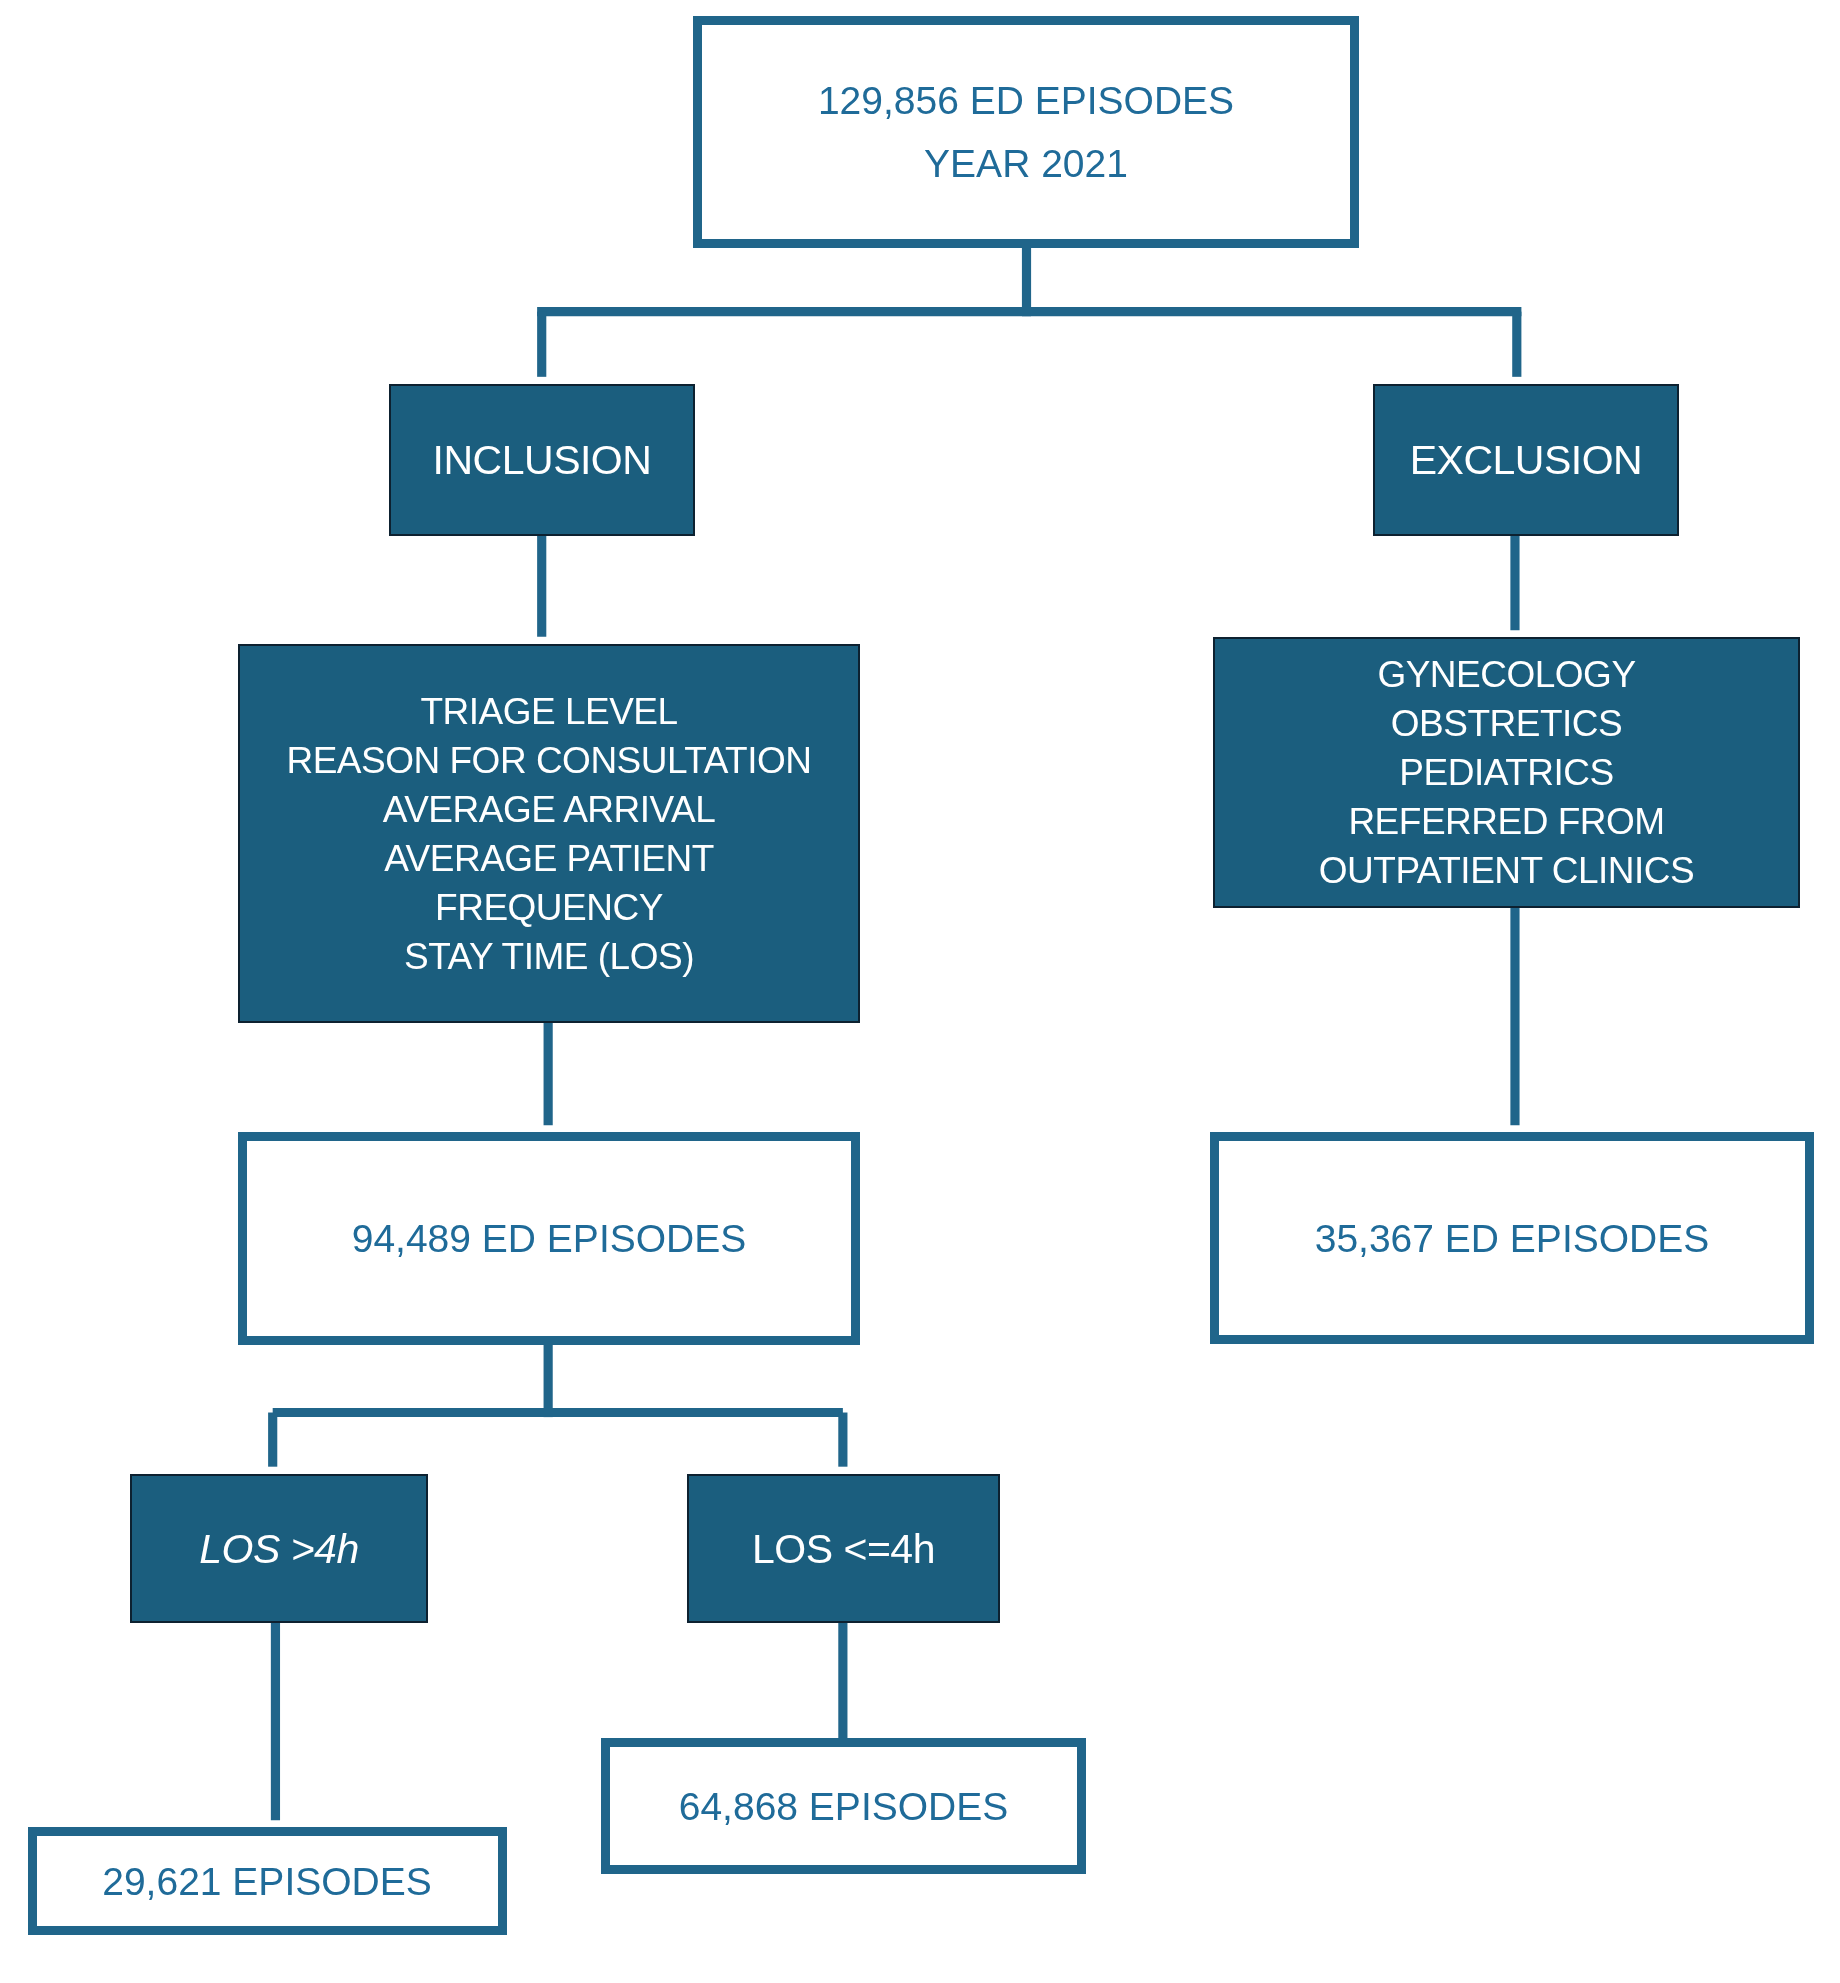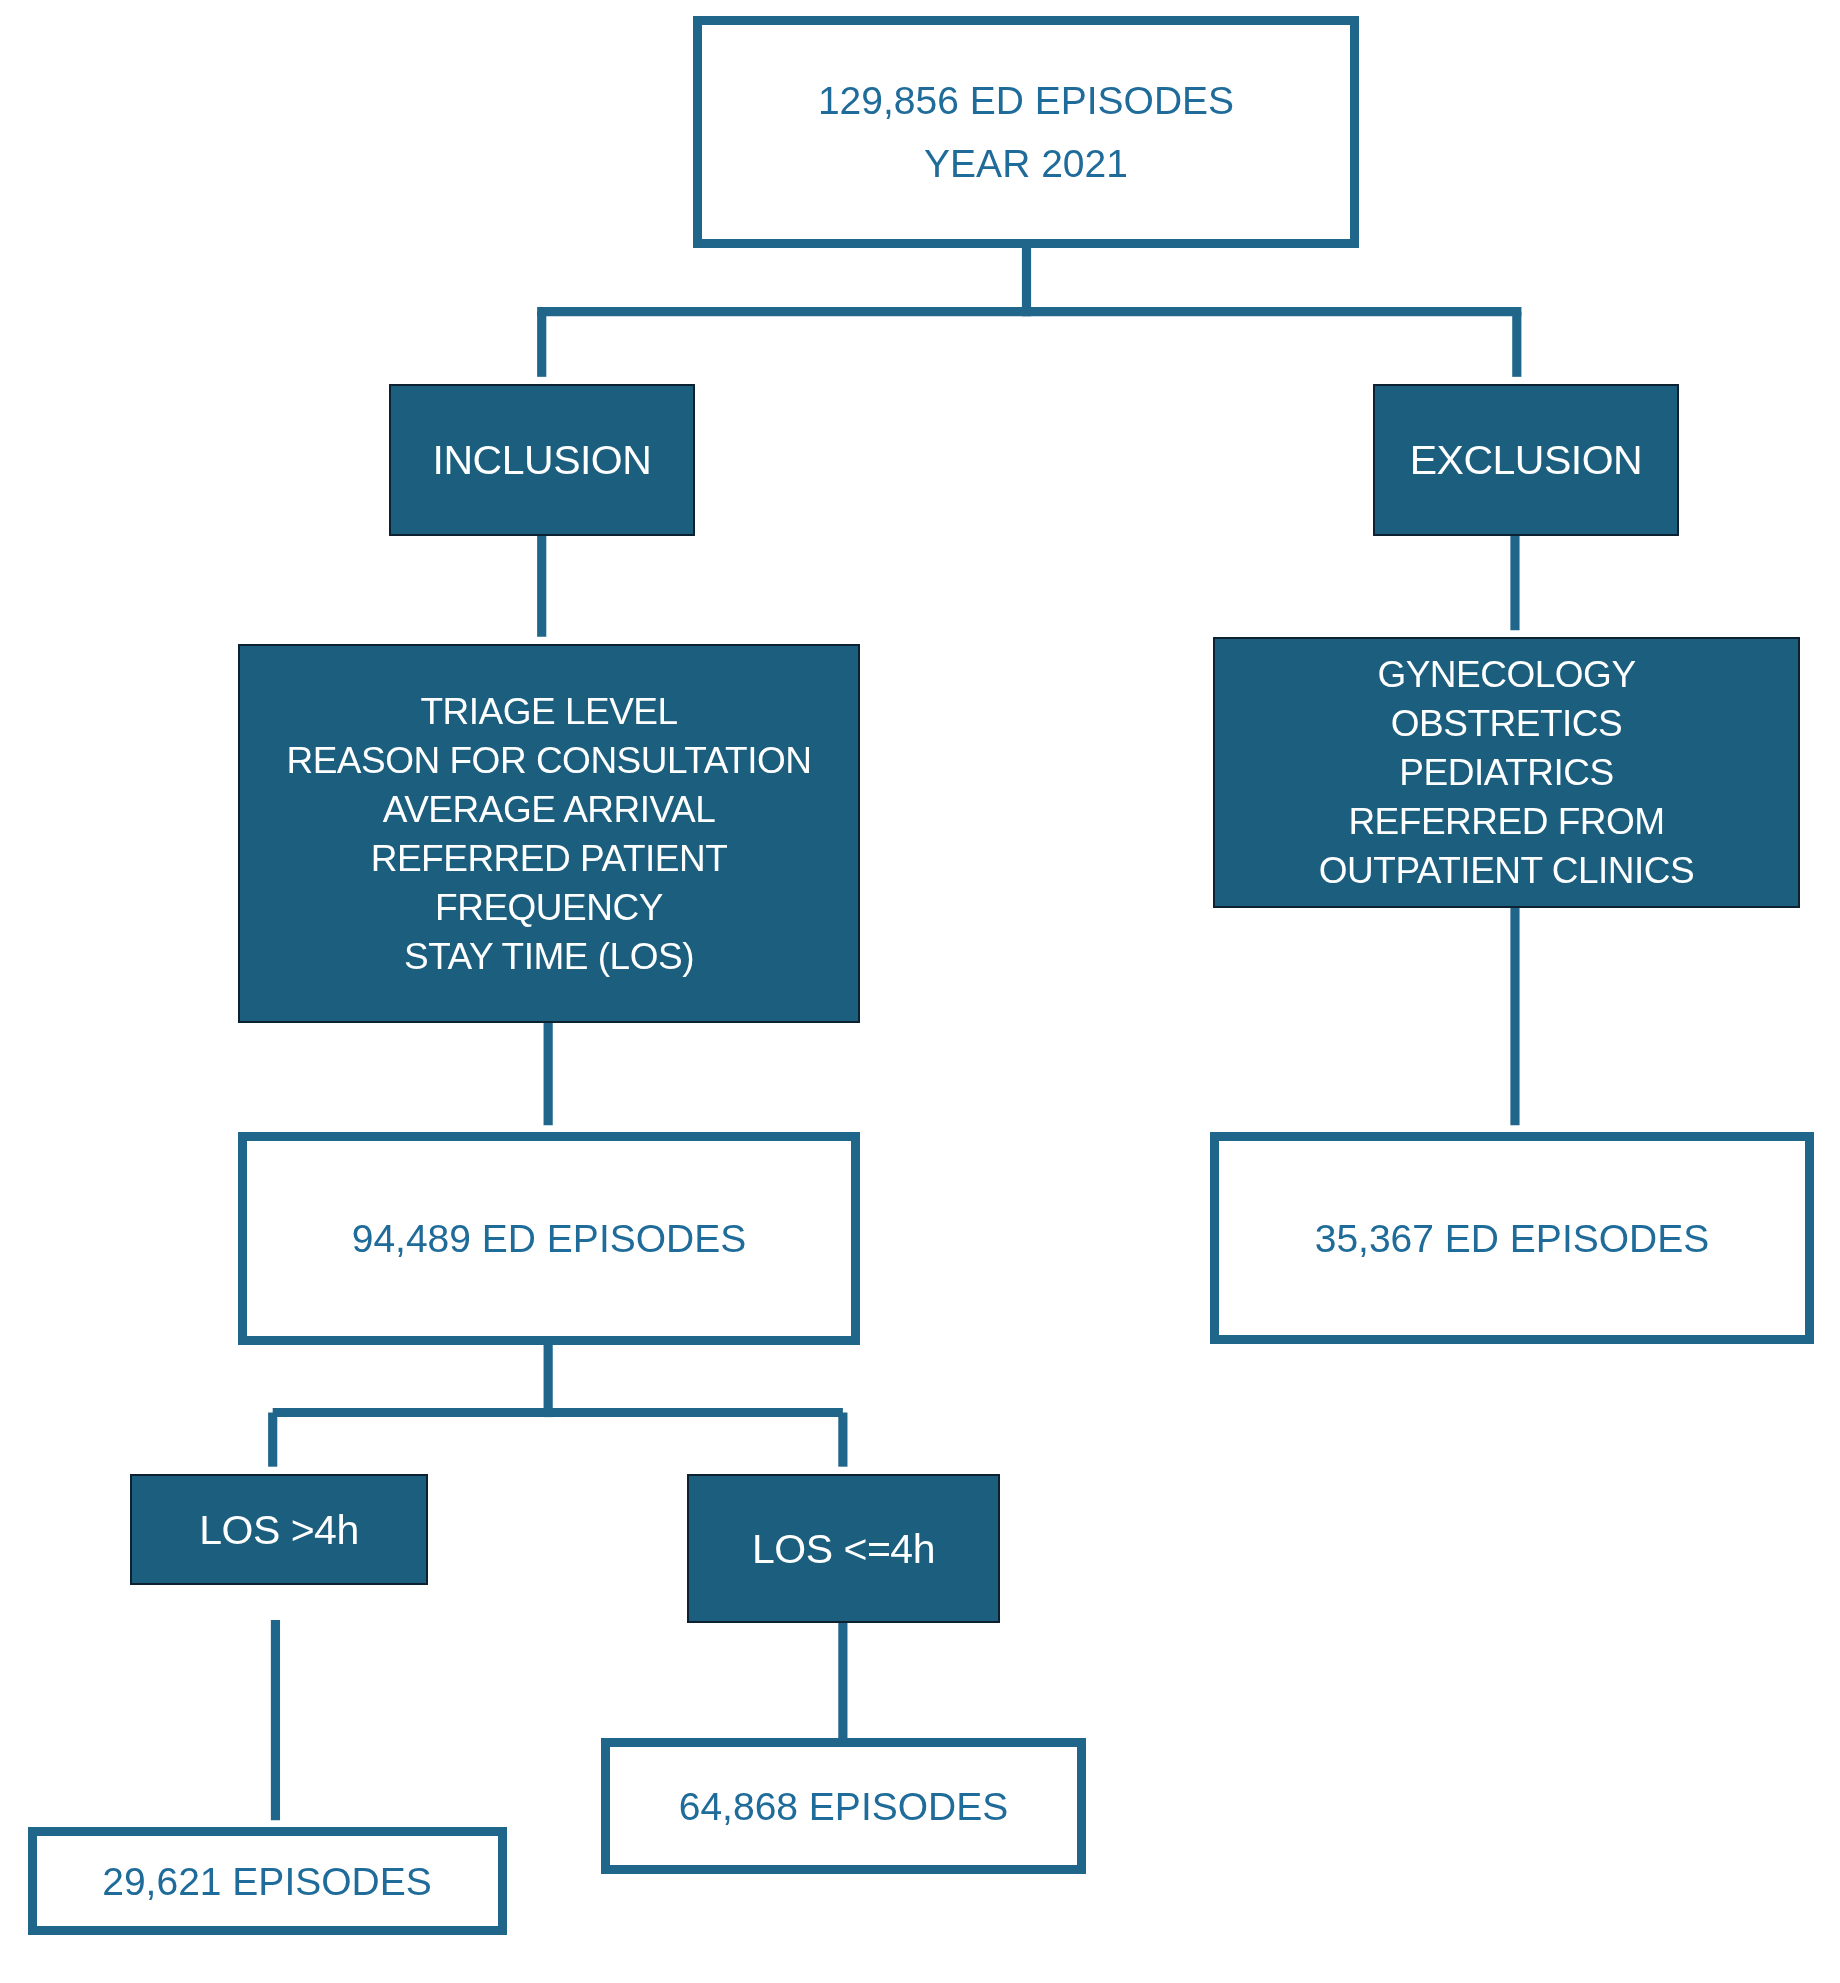--- a/index.html
+++ b/index.html
@@ -58,21 +58,21 @@
     line-height: 49px;
   }
   
   #total-box        { left: 693px;  top: 15.6px;   width: 666px; height: 232px; gap: 8px; }
   #inclusion-box    { left: 389px;  top: 384px;  width: 306px; height: 152px; }
   #exclusion-box    { left: 1362px; top: 384px;  width: 306px; height: 152px; margin-left: 11px; }
   #incl-criteria-box{ left: 238px;  top: 644px;  width: 622px; height: 379px; }
   #excl-criteria-box{ left: 1213px; top: 637px;  width: 587px; height: 271px; }
   #incl-count-box   { left: 238px;  top: 1132px; width: 622px; height: 213px; }
   #excl-count-box   { left: 1210px; top: 1132px; width: 604px; height: 212px; }
-  #los-over-box     { left: 130px;  top: 1474px; width: 298px; height: 111px; }
+  #los-over-box     { left: 130px;  top: 1474px; width: 298px; height: 149px; font-style: italic; }
   #los-under-box    { left: 687px;  top: 1474px; width: 313px; height: 149px; }
   #ep-over-box      { left: 27.5px;   top: 1827px; width: 479px; height: 108px; }
   #ep-under-box     { left: 601px;  top: 1738px; width: 485px; height: 136px; }
 </style>
 </head>
 <body>
 
 <div id="canvas">
 
   <svg id="connectors" viewBox="0 0 2004 2160" xmlns="http://www.w3.org/2000/svg">
@@ -107,21 +107,21 @@
   </div>
 
   <div id="exclusion-box" class="box box-filled">
     <div>EXCLUSION</div>
   </div>
 
   <div id="incl-criteria-box" class="box box-filled criteria">
     <div>TRIAGE LEVEL</div>
     <div>REASON FOR CONSULTATION</div>
     <div>AVERAGE ARRIVAL</div>
-    <div>REFERRED PATIENT</div>
+    <div>AVERAGE PATIENT</div>
     <div>FREQUENCY</div>
     <div>STAY TIME (LOS)</div>
   </div>
 
   <div id="excl-criteria-box" class="box box-filled criteria">
     <div>GYNECOLOGY</div>
     <div>OBSTRETICS</div>
     <div>PEDIATRICS</div>
     <div>REFERRED FROM</div>
     <div>OUTPATIENT CLINICS</div>

